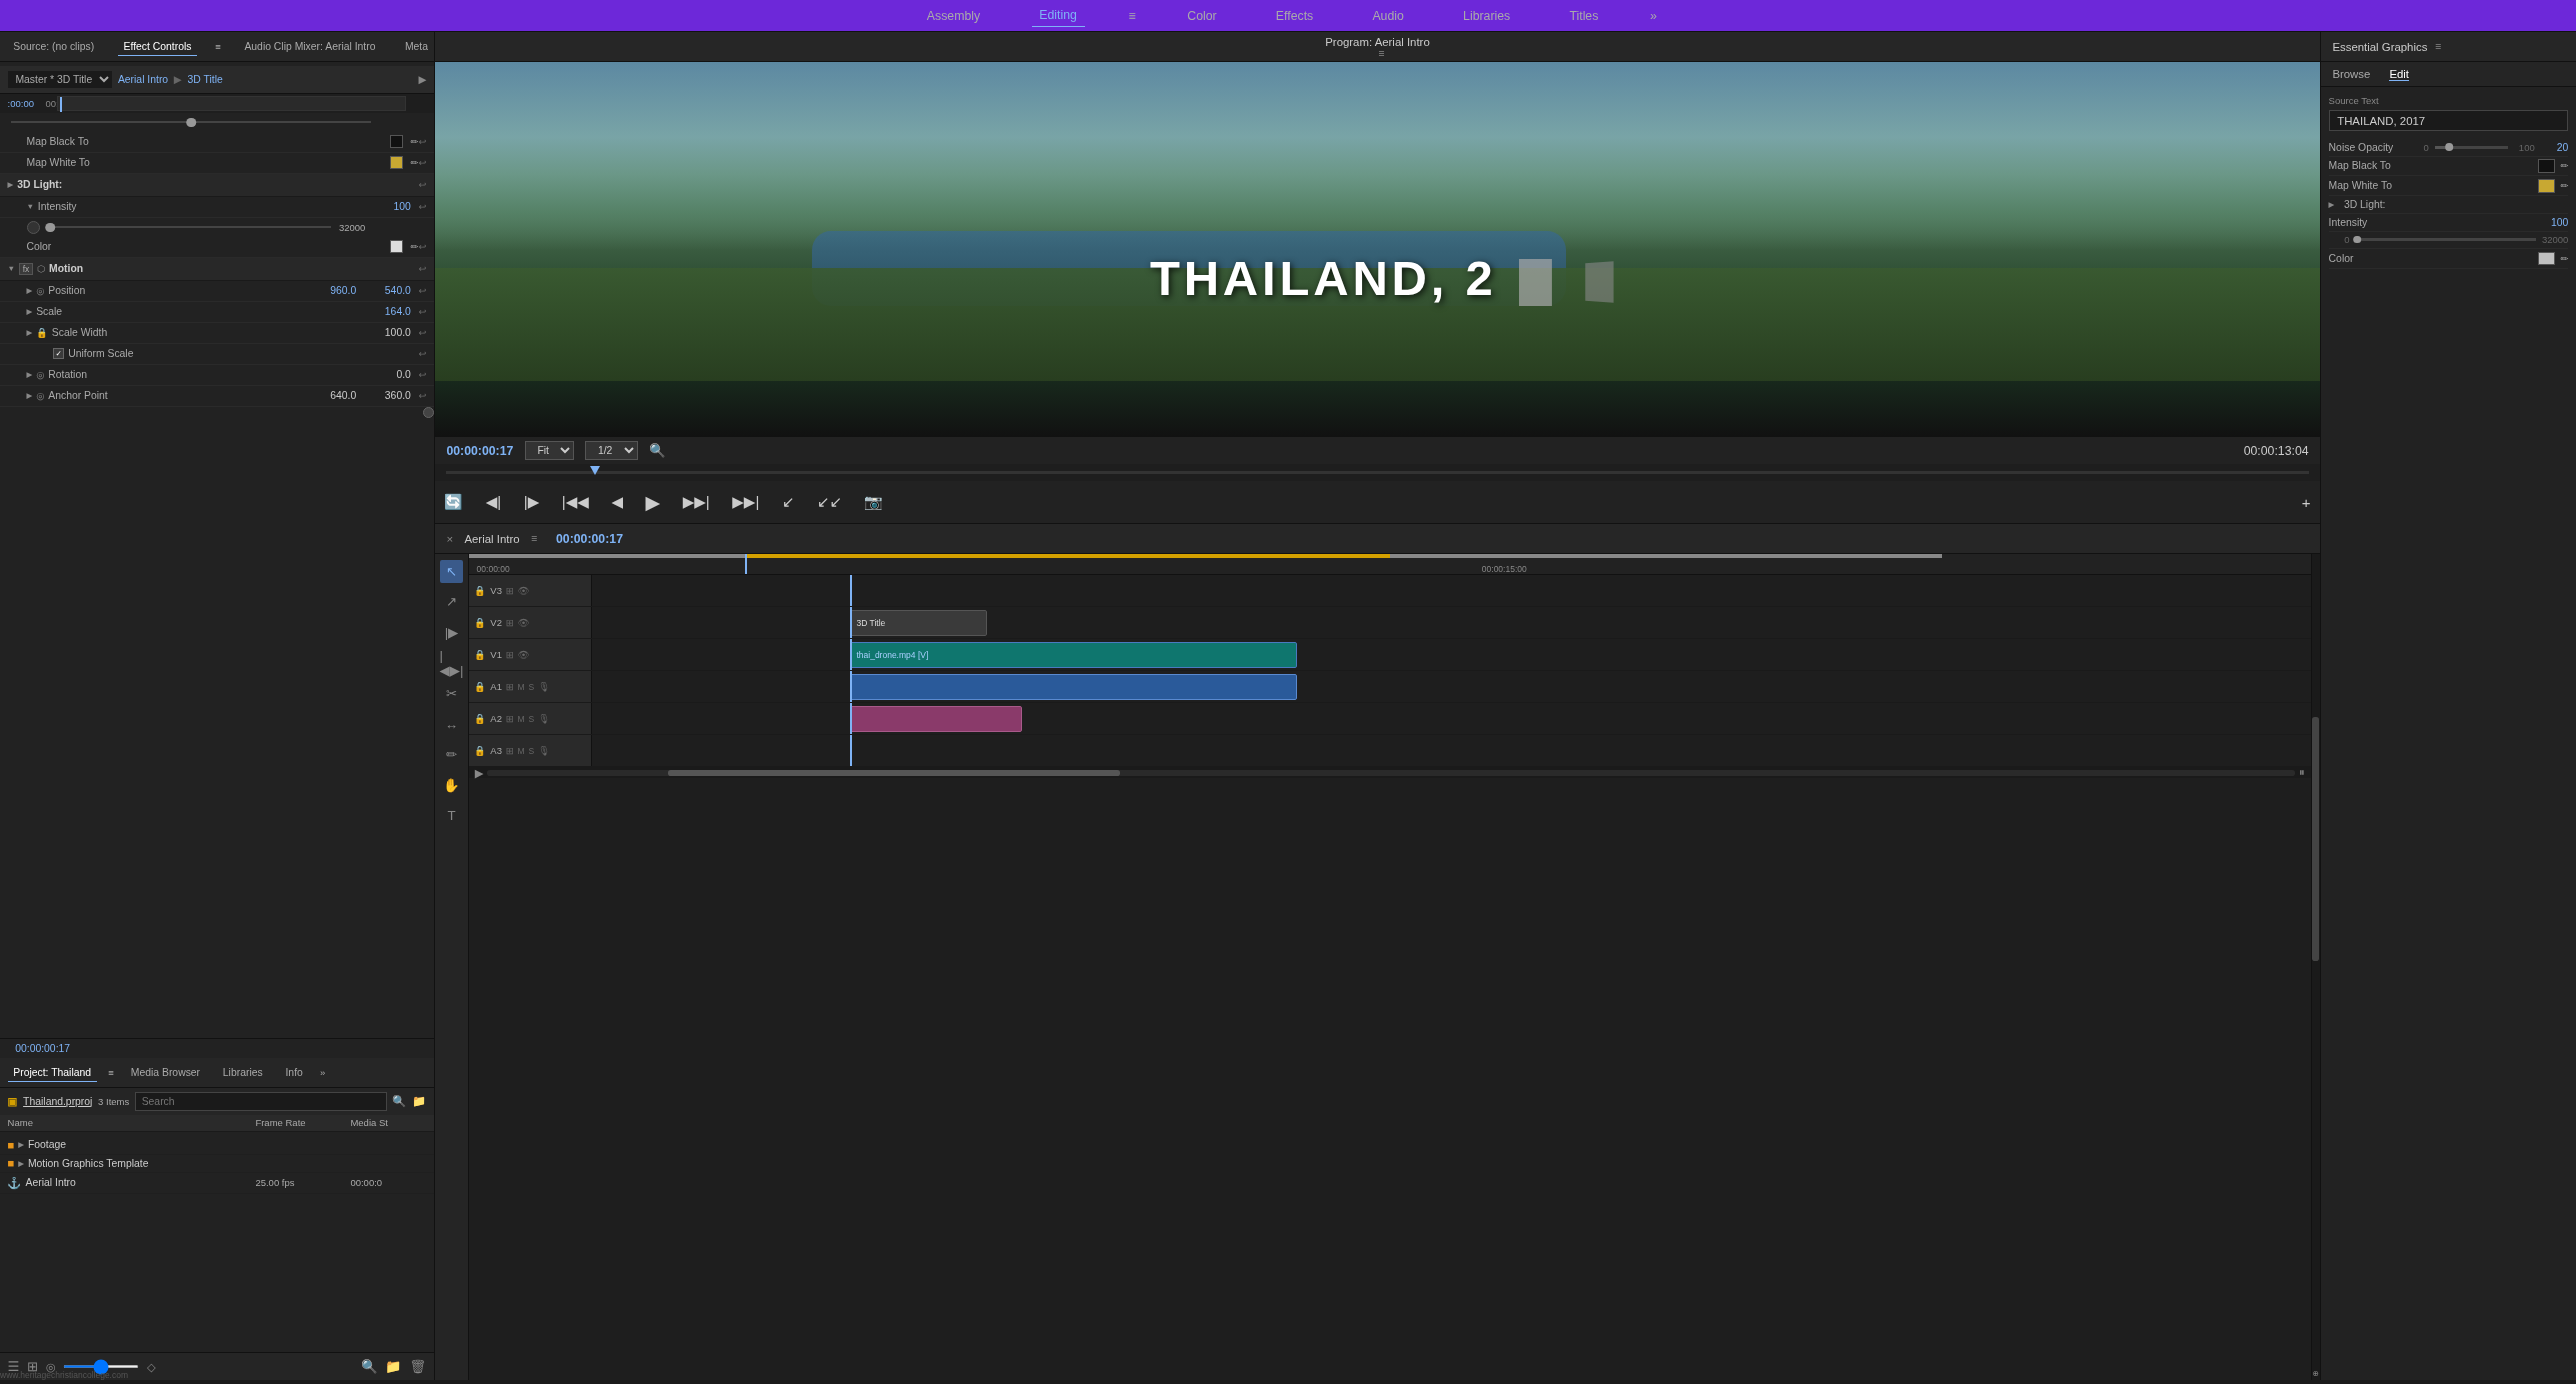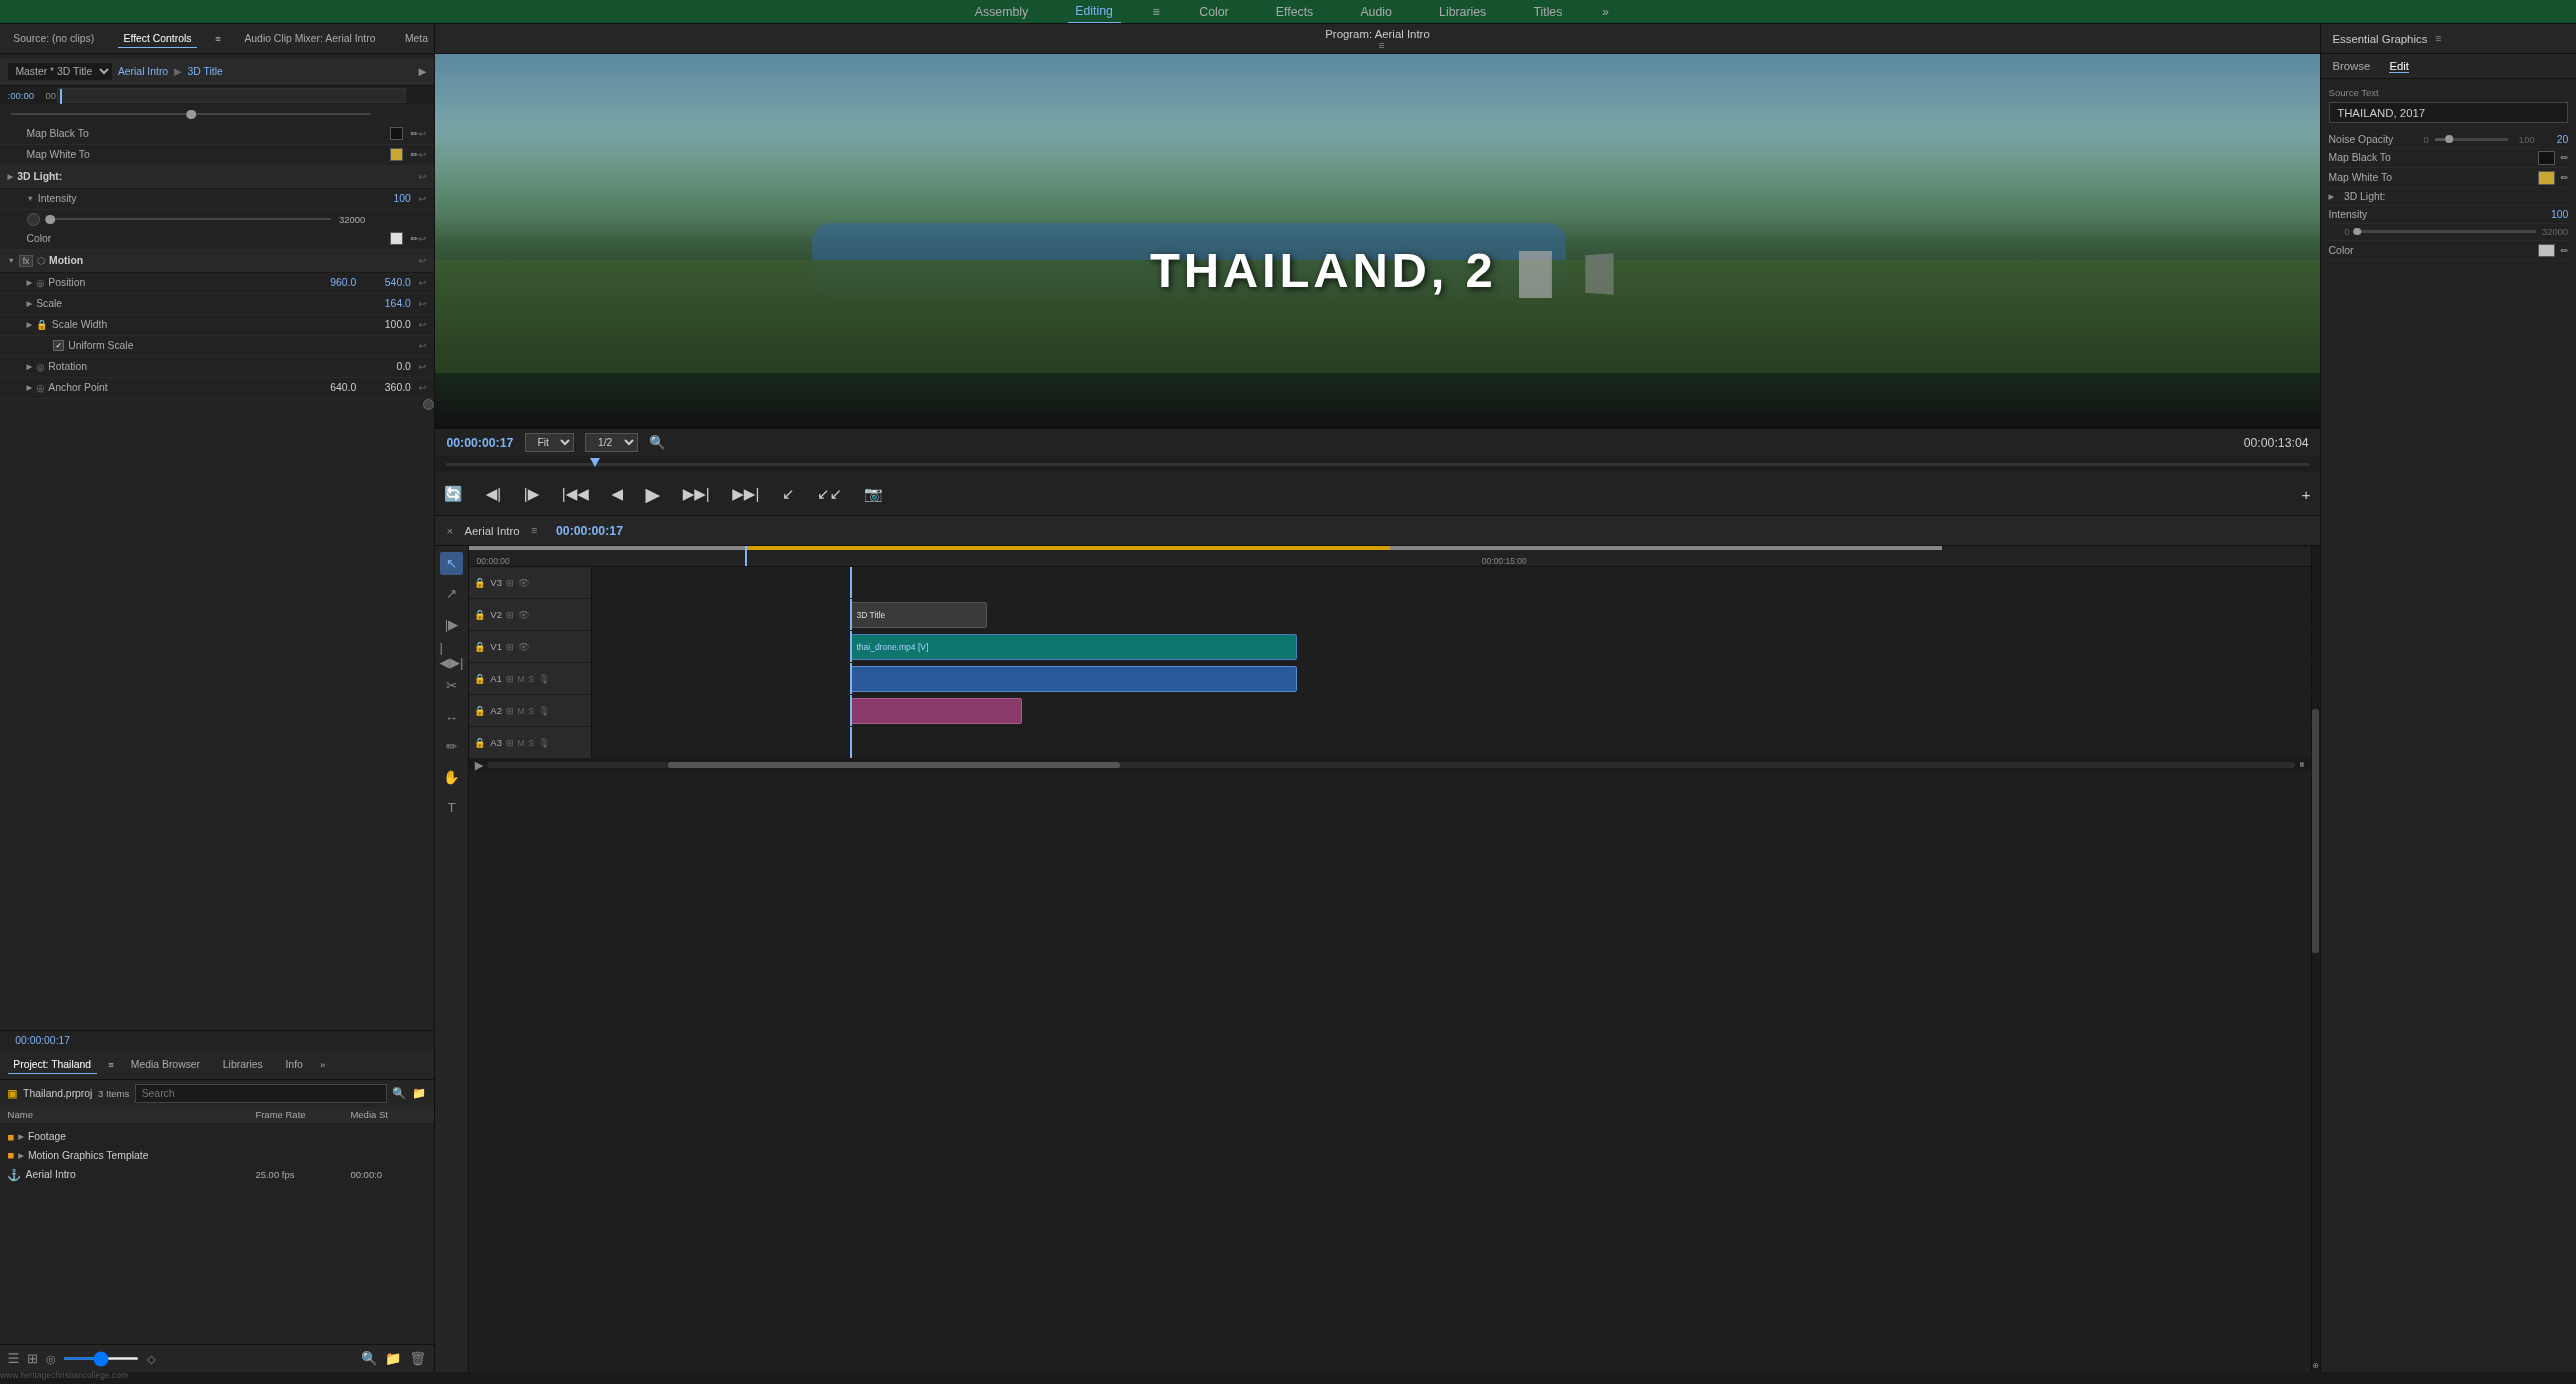--- a/index.html
+++ b/index.html
@@ -8,27 +8,27 @@
       color: #ccc;
       font-family: Arial, sans-serif;
       font-size: 10.4px;
       width: 2576px;
       height: 1384px;
       overflow: hidden;
     }
 
     
     .top-nav {
-      background: #14532d;
-      height: 24px;
+      background: #6d28d9;
+      height: 32px;
       display: flex;
       align-items: center;
       justify-content: center;
       border-bottom: 0.9px solid #111;
-      gap: 32px;
+      gap: 44px;
     }
     .top-nav-item {
       color: #aaa;
       font-size: 12.3px;
       cursor: pointer;
       padding: 3.8px 7.6px;
     }
     .top-nav-item.active {
       color: #7fb3f5;
       border-bottom: 1.9px solid #7fb3f5;
@@ -830,21 +830,21 @@
       <div class="project-tabs">
         <span class="panel-tab active">Project: Thailand</span>
         <span class="panel-tab-icon">≡</span>
         <span class="panel-tab">Media Browser</span>
         <span class="panel-tab">Libraries</span>
         <span class="panel-tab">Info</span>
         <span class="panel-tab-icon">»</span>
       </div>
       <div class="project-toolbar">
         <span style="color:#d4a000;font-size:10.4px;font-weight:bold;">▣</span>
-        <span style="color:#ccc;font-size:10.4px;">Thailand.prproj</span>
+        <span style="color:#ccc;font-size:10.4px;text-decoration:underline;">Thailand.prproj</span>
         <span style="color:#aaa;font-size:9.5px;margin-left:auto;">3 Items</span>
         <input class="project-search" type="text" placeholder="Search" style="">
         <span style="color:#888;font-size:11.4px;cursor:pointer;">🔍</span>
         <span style="color:#888;font-size:11.4px;cursor:pointer;">📁</span>
       </div>
       <div class="project-header-row">
         <span class="col-name">Name</span>
         <span class="col-fr">Frame Rate</span>
         <span class="col-ms">Media St</span>
       </div>

